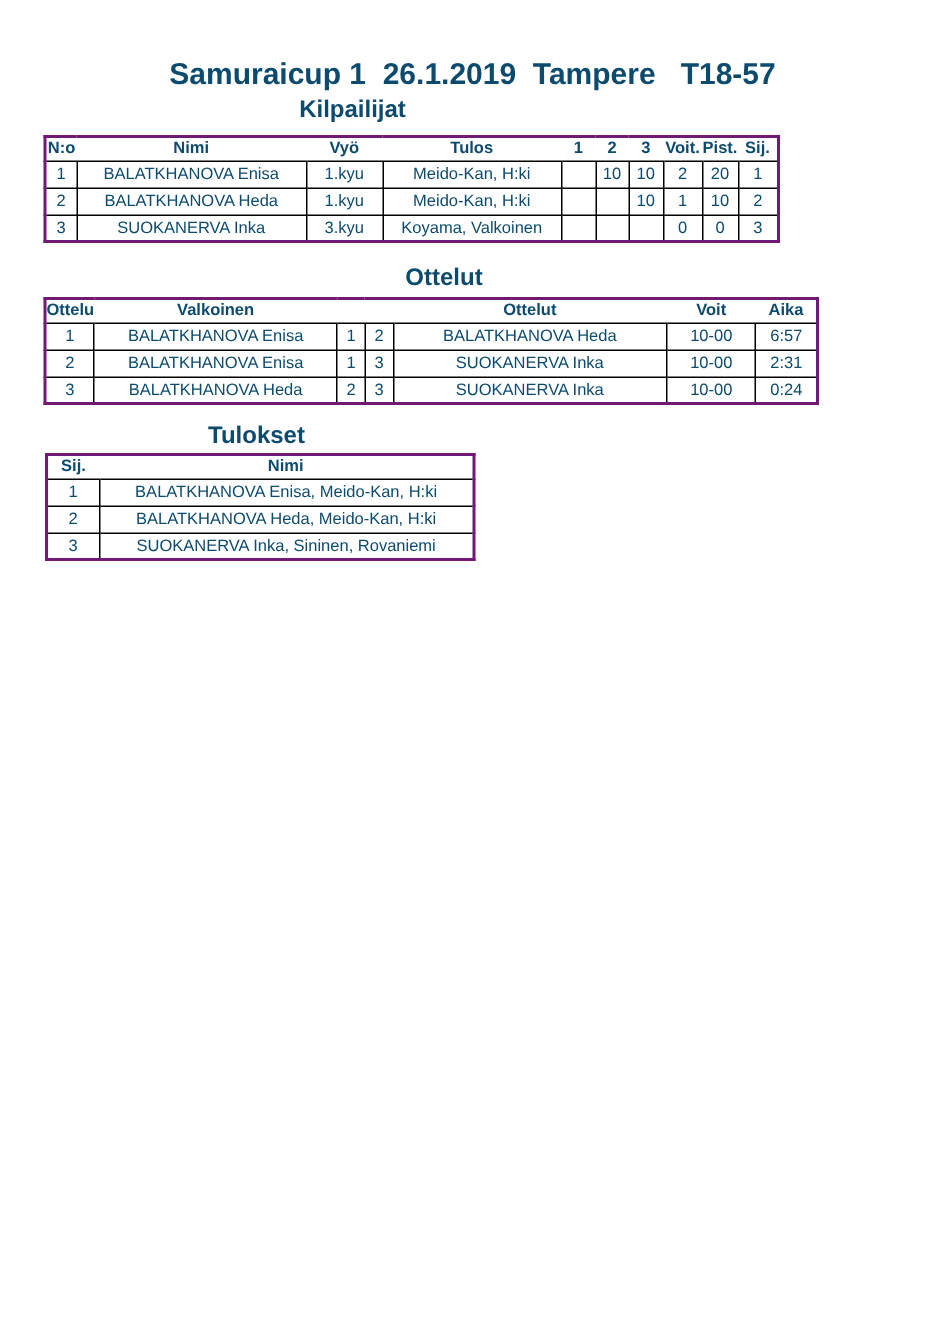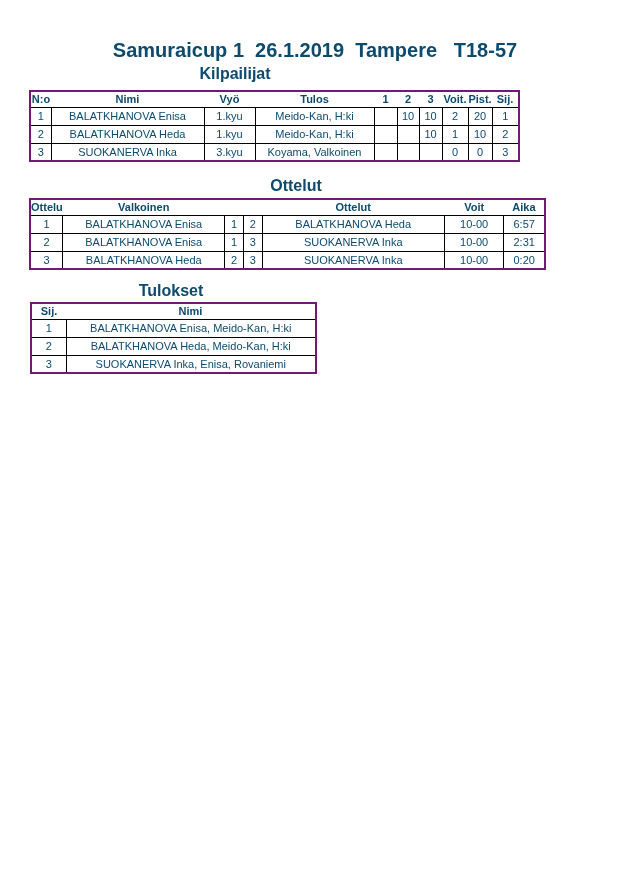--- a/index.html
+++ b/index.html
@@ -194,21 +194,21 @@
         <td>10-00</td>
         <td>2:31</td>
       </tr>
       <tr>
         <td>3</td>
         <td class="cleft">BALATKHANOVA Heda</td>
         <td>2</td>
         <td>3</td>
         <td class="cleft">SUOKANERVA Inka</td>
         <td>10-00</td>
-        <td>0:20</td>
+        <td>0:24</td>
       </tr>
     </tbody>
   </table>
 
   <div class="seclabel" id="lbl-tulokset">Tulokset</div>
 
   <table class="sheet" id="t-tulokset">
     <colgroup>
       <col style="width:35px">
         <col style="width:250px">
@@ -223,18 +223,18 @@
       <tr>
         <td>1</td>
         <td class="cleft">BALATKHANOVA Enisa, Meido-Kan, H:ki</td>
       </tr>
       <tr>
         <td>2</td>
         <td class="cleft">BALATKHANOVA Heda, Meido-Kan, H:ki</td>
       </tr>
       <tr>
         <td>3</td>
-        <td class="cleft">SUOKANERVA Inka, Enisa, Rovaniemi</td>
+        <td class="cleft">SUOKANERVA Inka, Sininen, Rovaniemi</td>
       </tr>
     </tbody>
   </table>
 
 </div>
 
 </body></html>

